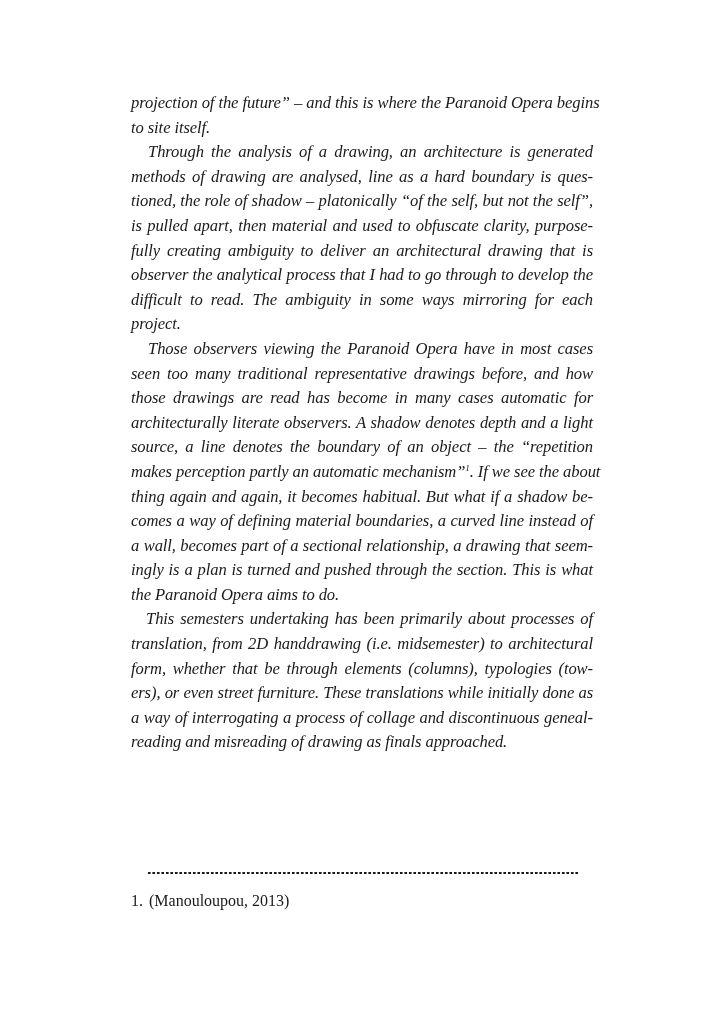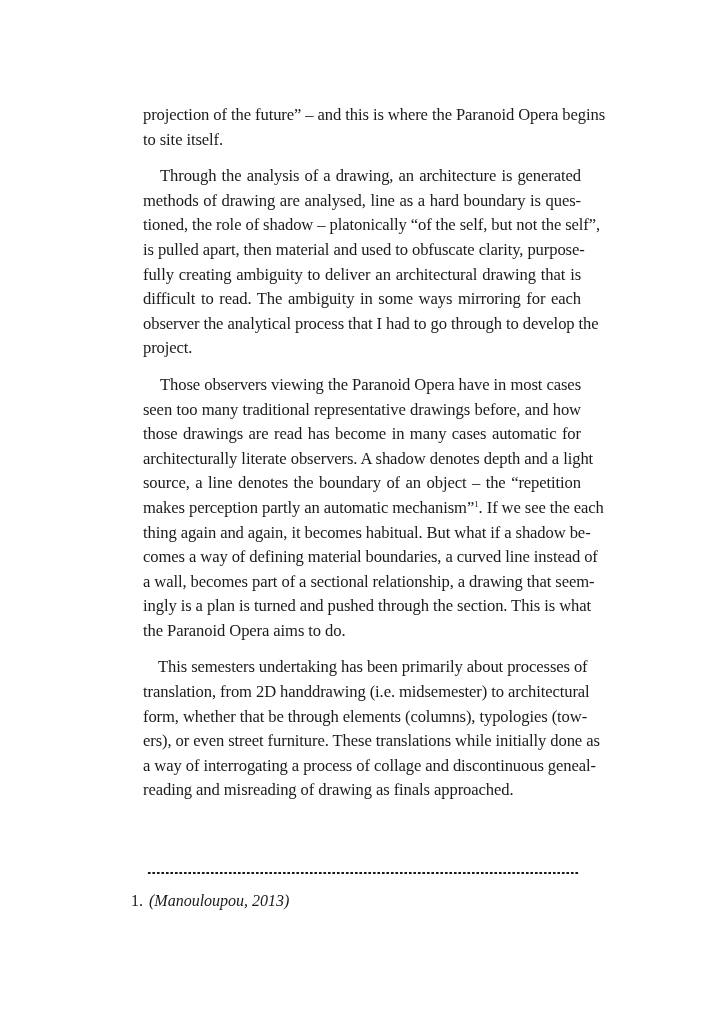--- a/index.html
+++ b/index.html
@@ -25,22 +25,23 @@
     .body-text {
       position: absolute;
       left: 131px;
       top: 91px;
       width: 462px;
       font-size: 16.6px;
       line-height: 24.6px;
       letter-spacing: -0.1px;
     }
     .body-text p {
-      margin: 12px;
+      margin: 0;
       padding: 0;
+      font-style: italic;
     }
     .line {
       display: block;
       white-space: nowrap;
       text-align: justify;
       text-align-last: justify;
       height: 24.6px;
     }
     .line.last {
       text-align-last: left;
@@ -73,53 +74,52 @@
       left: 131px;
       top: 890px;
       font-size: 16px;
       line-height: 22px;
       white-space: nowrap;
     }
     .footnote .fn-num {
       margin-right: 6px;
     }
     .footnote .fn-cite {
-      font-style: italic;
     }
   </style>
 </head>
 <body>
 
 <div class="page">
 
   <div class="body-text">
 
     <p>
       <span class="line">projection of the future” – and this is where the Paranoid Opera begins</span>
       <span class="line last">to site itself.</span>
     </p>
 
     <p>
       <span class="line indent">Through the analysis of a drawing, an architecture is generated</span>
       <span class="line">methods of drawing are analysed, line as a hard boundary is ques-</span>
       <span class="line">tioned, the role of shadow – platonically “of the self, but not the self”,</span>
       <span class="line">is pulled apart, then material and used to obfuscate clarity, purpose-</span>
       <span class="line">fully creating ambiguity to deliver an architectural drawing that is</span>
+      <span class="line">observer the analytical process that I had to go through to develop the</span>
       <span class="line">difficult to read. The ambiguity in some ways mirroring for each</span>
-      <span class="line">observer the analytical process that I had to go through to develop the</span>
       <span class="line last">project.</span>
     </p>
 
     <p>
       <span class="line indent">Those observers viewing the Paranoid Opera have in most cases</span>
       <span class="line">seen too many traditional representative drawings before, and how</span>
       <span class="line">those drawings are read has become in many cases automatic for</span>
       <span class="line">architecturally literate observers. A shadow denotes depth and a light</span>
       <span class="line">source, a line denotes the boundary of an object – the “repetition</span>
-      <span class="line"><span>makes perception partly an automatic mechanism”</span><sup class="fn-ref">1</sup><span>. If we see the each</span></span>
+      <span class="line"><span>makes perception partly an automatic mechanism”</span><sup class="fn-ref">1</sup><span>. If we see the about</span></span>
       <span class="line">thing again and again, it becomes habitual. But what if a shadow be-</span>
       <span class="line">comes a way of defining material boundaries, a curved line instead of</span>
       <span class="line">a wall, becomes part of a sectional relationship, a drawing that seem-</span>
       <span class="line">ingly is a plan is turned and pushed through the section. This is what</span>
       <span class="line last">the Paranoid Opera aims to do.</span>
     </p>
 
     <p>
       <span class="line indent-small">This semesters undertaking has been primarily about processes of</span>
       <span class="line">translation, from 2D handdrawing (i.e. midsemester) to architectural</span>

